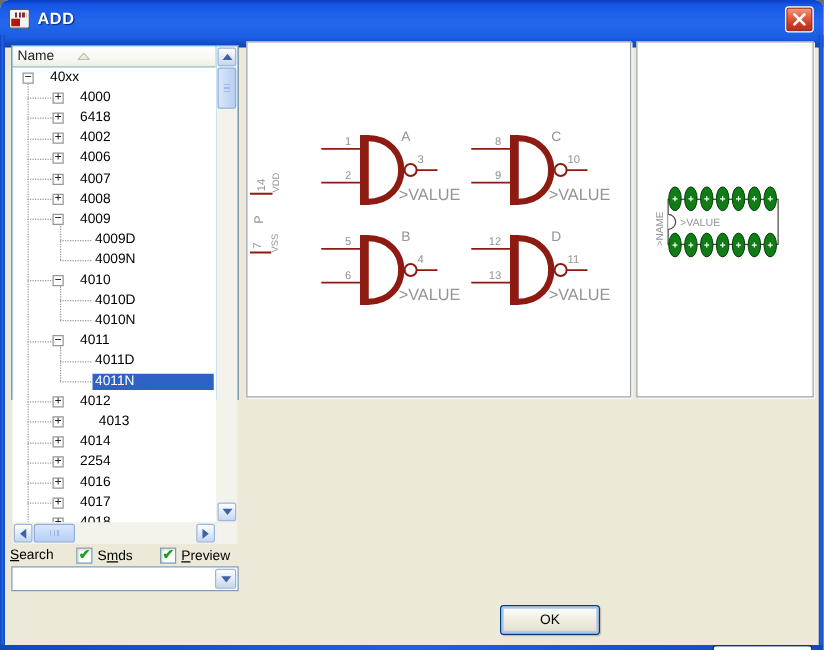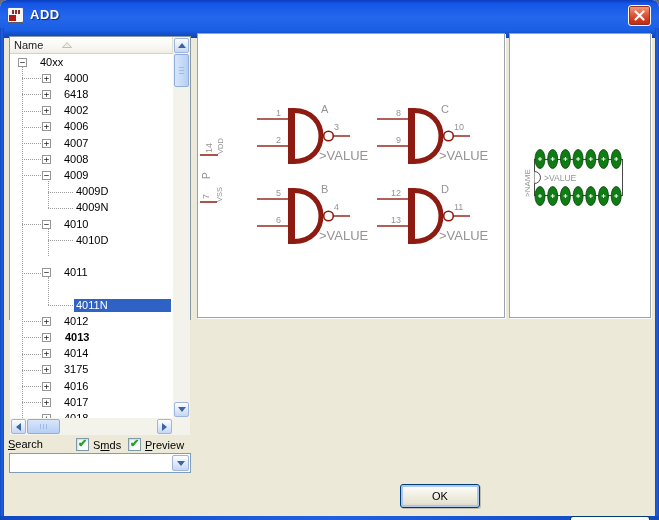--- a/index.html
+++ b/index.html
@@ -55,21 +55,21 @@
     background:repeating-linear-gradient(90deg,#9FBCE8 0 1px,transparent 1px 3px);}
   .arr{width:0;height:0;}
   .arr.up{border-left:4px solid transparent;border-right:4px solid transparent;border-bottom:5px solid #3D63A0;}
   .arr.down{border-left:4px solid transparent;border-right:4px solid transparent;border-top:5px solid #3D63A0;}
   .arr.left{border-top:4px solid transparent;border-bottom:4px solid transparent;border-right:5px solid #3D63A0;}
   .arr.right{border-top:4px solid transparent;border-bottom:4px solid transparent;border-left:5px solid #3D63A0;}
   
   #search-label{position:absolute;left:8px;top:438px;}
   .u{text-decoration:underline;}
   .chk{position:absolute;top:438px;display:flex;align-items:center;cursor:pointer;}
-  #chk-smds{left:76px;align-items:flex-end;} #chk-preview{left:128px;}
+  #chk-smds{left:61px;align-items:flex-end;} #chk-preview{left:128px;}
   .chkbox{width:13px;height:13px;background:#fff;border:1px solid #7E9AA8;margin-right:4px;position:relative;
     box-shadow:inset 1px 1px 2px rgba(60,90,120,.25);}
   .chkbox.checked:after{content:"\2714";position:absolute;left:1px;top:-2px;color:#21A121;font-size:11px;font-weight:bold;}
   #combo{position:absolute;left:9px;top:453px;width:182px;height:20px;background:#fff;border:1px solid #7F9DB9;cursor:text;}
   #combo-btn{position:absolute;right:1px;top:1px;width:17px;height:16px;border:1px solid #9EB6DC;border-radius:2px;
     background:linear-gradient(180deg,#FEFEFE,#DCE7F8 60%,#C4D7F2);display:flex;align-items:center;justify-content:center;cursor:pointer;}
   #combo-value{position:absolute;left:3px;top:3px;}
   
   .panel{position:absolute;background:#fff;border:1px solid #9AA4AE;box-shadow:1px 1px 0 #FDFDFB;}
   #sym-panel{left:197px;top:33px;width:308px;height:285px;}
@@ -162,48 +162,56 @@
         </div>
         <div class="trow" style="top: 162px;">
           <span class="hdot" style="left: 12px; width: 21px;"></span>
           <span class="toggle" style="left: 32px;">−</span>
           <span class="tlabel" style="left: 52px;">4010</span>
         </div>
         <div class="trow" style="top: 178.2px;">
           <span class="hdot" style="left: 38px; width: 25px;"></span>
           <span class="tlabel" style="left: 64px;">4010D</span>
         </div>
+        <div class="trow" style="top: 194.4px;">
+          <span class="hdot" style="left: 38px; width: 25px;"></span>
+          <span class="tlabel" style="left: 64px;">4010N</span>
+        </div>
         <div class="trow" style="top: 210.6px;">
           <span class="hdot" style="left: 12px; width: 21px;"></span>
           <span class="toggle" style="left: 32px;">−</span>
           <span class="tlabel" style="left: 52px;">4011</span>
         </div>
+        <div class="trow" style="top: 226.8px;">
+          <span class="hdot" style="left: 38px; width: 25px;"></span>
+          <span class="tlabel" style="left: 64px;">4011D</span>
+        </div>
         <div class="trow" style="top: 243px;">
           <span class="hdot" style="left: 38px; width: 25px;"></span>
           <span class="tlabel sel" style="left: 64px; right: 2px;">4011N</span>
         </div>
         <div class="trow" style="top: 259.2px;">
           <span class="hdot" style="left: 12px; width: 21px;"></span>
           <span class="toggle" style="left: 32px;">+</span>
           <span class="tlabel" style="left: 52px;">4012</span>
         </div>
         <div class="trow" style="top: 275.4px;">
           <span class="hdot" style="left: 12px; width: 21px;"></span>
           <span class="toggle" style="left: 32px;">+</span>
-          <span class="tlabel" style="left: 53px; font-weight: bold;">4013</span>
+          <span class="tlabel" style="left: 67px;">4013</span>
         </div>
         <div class="trow" style="top: 291.6px;">
           <span class="hdot" style="left: 12px; width: 21px;"></span>
           <span class="toggle" style="left: 32px;">+</span>
           <span class="tlabel" style="left: 52px;">4014</span>
         </div>
         <div class="trow" style="top: 307.8px;">
           <span class="hdot" style="left: 12px; width: 21px;"></span>
           <span class="toggle" style="left: 32px;">+</span>
-          <span class="tlabel" style="left: 52px;">3175</span>
+          <span class="tlabel" style="left: 52px;">2254</span>
         </div>
         <div class="trow" style="top: 324px;">
           <span class="hdot" style="left: 12px; width: 21px;"></span>
           <span class="toggle" style="left: 32px;">+</span>
           <span class="tlabel" style="left: 52px;">4016</span>
         </div>
         <div class="trow" style="top: 340.2px;">
           <span class="hdot" style="left: 12px; width: 21px;"></span>
           <span class="toggle" style="left: 32px;">+</span>
           <span class="tlabel" style="left: 52px;">4017</span>

